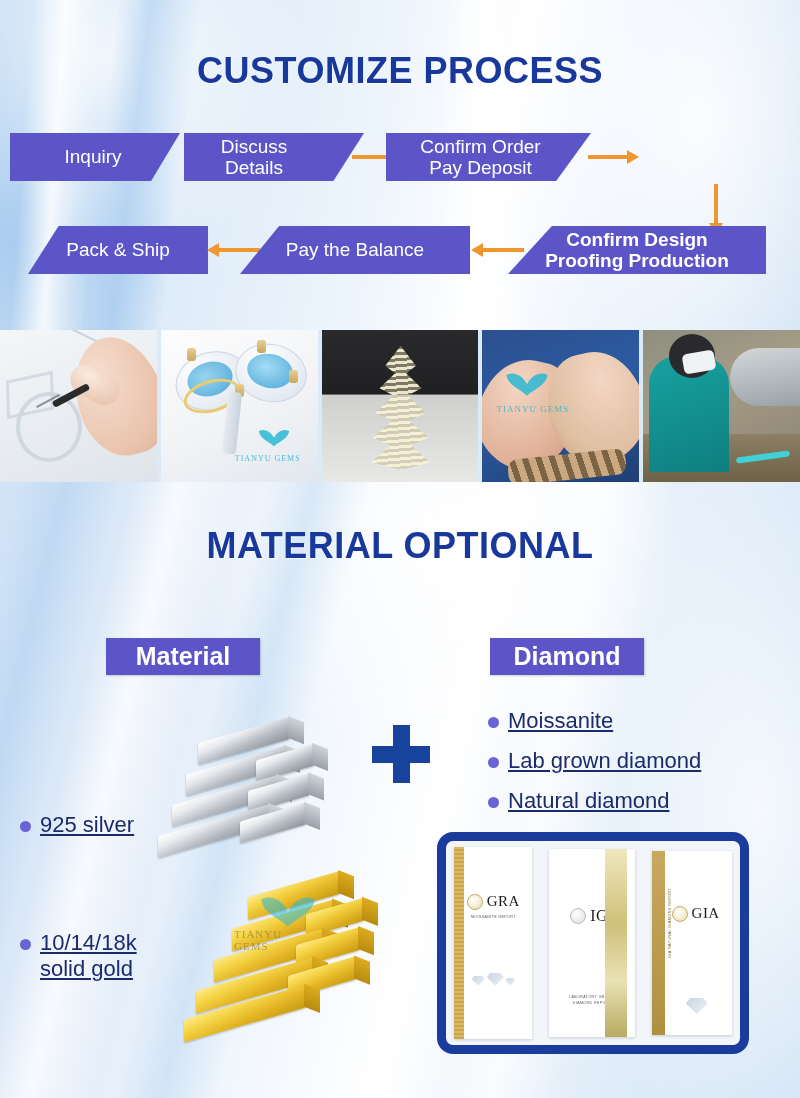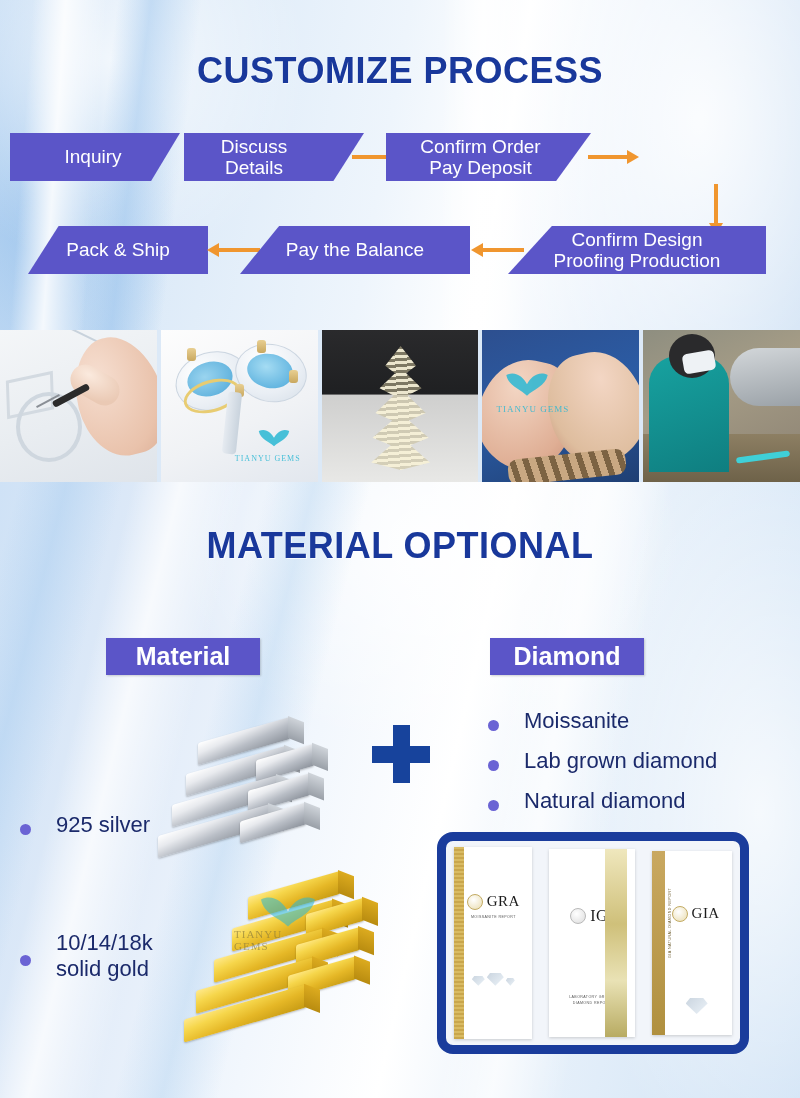--- a/index.html
+++ b/index.html
@@ -121,21 +121,21 @@
   .p5 .mask{position:absolute;left:40px;top:22px;width:32px;height:20px;border-radius:5px;background:#eef2f5;transform:rotate(-10deg);}
   .p5 .machine{position:absolute;right:-4px;top:18px;width:74px;height:58px;border-radius:36px 6px 6px 36px;background:linear-gradient(170deg,#d3d7da,#9aa1a7);}
   .p5 .bench{position:absolute;left:0;bottom:0;width:157px;height:48px;background:linear-gradient(180deg,#8d7f63,#6e6249);}
   .p5 .tool{position:absolute;right:10px;bottom:22px;width:54px;height:6px;background:#3fd0d8;border-radius:3px;transform:rotate(-8deg);}
 
   
   .badge{
     position:absolute;background:#5b55c8;color:#fff;font-weight:bold;font-size:25px;
     display:flex;align-items:center;justify-content:center;box-shadow:1px 1px 2px rgba(0,0,0,.18);
   }
-  .bullet-line{position:absolute;display:flex;align-items:center;gap:25px;color:#1b2a6b;font-size:22px;line-height:1.18;}
+  .bullet-line{position:absolute;display:flex;align-items:flex-start;gap:9px;color:#1b2a6b;font-size:22px;line-height:1.18;text-decoration:underline;}
   .dot{width:11px;height:11px;border-radius:50%;background:#6a63d4;flex:0 0 auto;margin-top:9px;}
   .plus{position:absolute;}
   .plus .b{position:absolute;background:#17439c;}
 
   
   .bars{position:absolute;}
   .bar{position:absolute;border-radius:2px;}
   .bar.s{background:linear-gradient(170deg,#ffffff 0%,#e8eaee 28%,#b9bec6 60%,#8d939c 100%);box-shadow:0 1px 2px rgba(0,0,0,.25);}
   .bar.g{background:linear-gradient(170deg,#ffe98a 0%,#f6d64b 28%,#e5b726 62%,#c79b14 100%);box-shadow:0 1px 2px rgba(0,0,0,.25);}
   .bar .face{position:absolute;right:-14px;top:4px;width:16px;height:100%;transform:skewY(34deg);}
@@ -198,21 +198,21 @@
   <div class="flow-box left-slant" style="left:28px;top:226px;width:180px;height:48px;">
     <span>Pack &amp; Ship</span>
   </div>
   <div class="arrow-l" style="left:218px;top:248px;width:42px;"></div>
 
   <div class="flow-box left-slant" style="left:240px;top:226px;width:230px;height:48px;">
     <span>Pay the Balance</span>
   </div>
   <div class="arrow-l" style="left:482px;top:248px;width:42px;"></div>
 
-  <div class="flow-box left-slant" style="left:508px;top:226px;width:258px;height:48px;">
+  <div class="flow-box left-slant" style="left:508px;top:226px;width:258px;height:48px;font-weight:bold;">
     <span style="display:block">
       <span>Confirm Design</span><br>
       <span>Proofing Production</span>
     </span>
   </div>
 
   <div class="photo-strip">
 
     <div class="photo p1">
       <div class="wire"></div>

